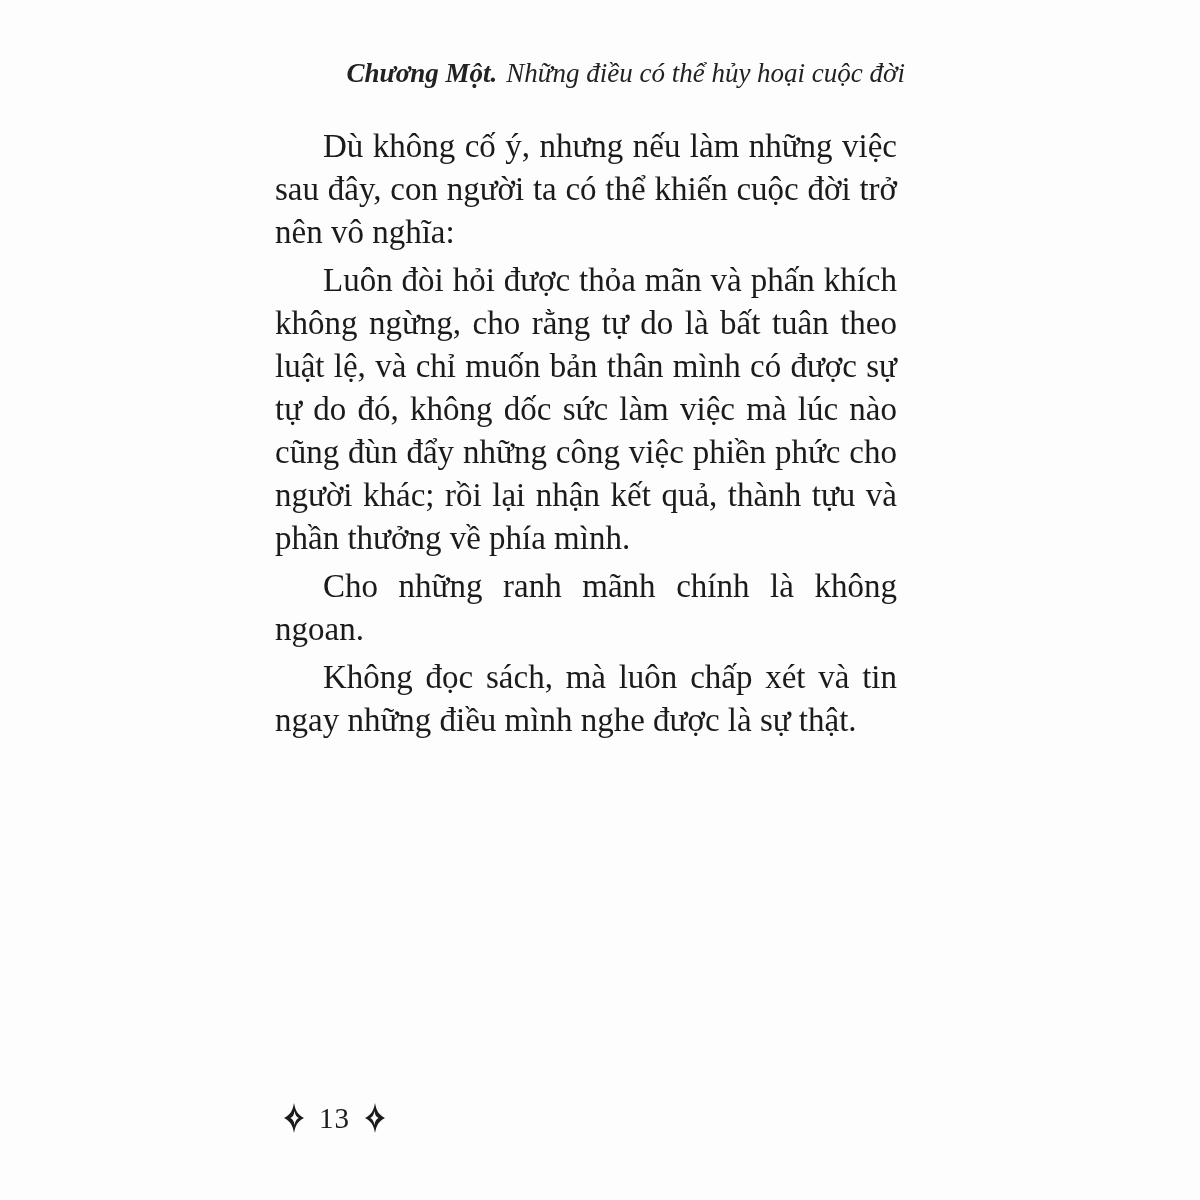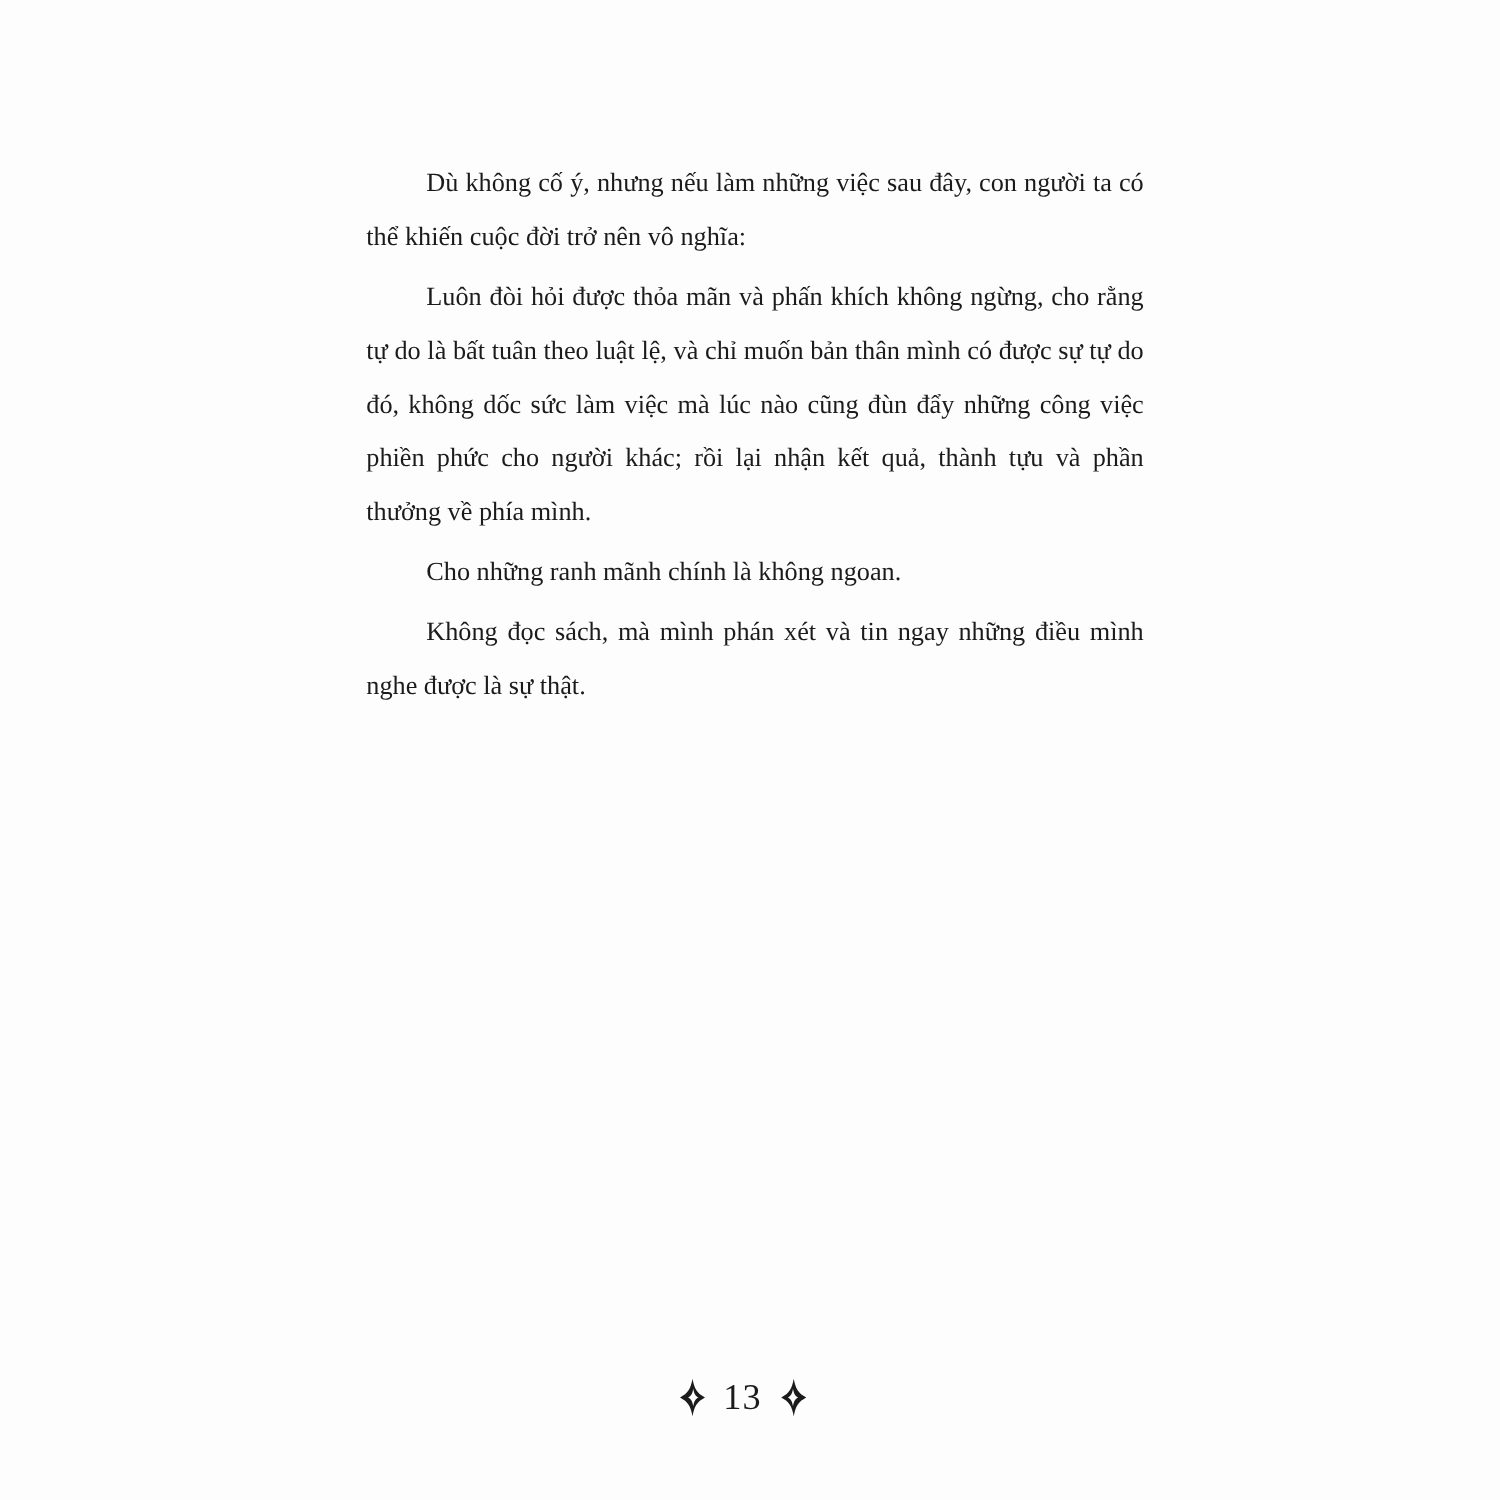--- a/index.html
+++ b/index.html
@@ -27,61 +27,63 @@
     white-space: nowrap;
     color: #222;
   }
   .chapter-label {
     font-weight: 700;
     padding-right: 9px;
   }
   .page-body {
     position: absolute;
     top: 120px;
-    left: 293px;
+    left: 275px;
     width: 622px;
-    font-size: 21px;
+    font-size: 33px;
     line-height: 43px;
   }
   .page-body p {
     text-align: justify;
     text-indent: 48px;
     margin: 5px 0 0 0;
   }
   .page-footer {
     position: absolute;
     top: 1102px;
     left: 283px;
     width: 622px;
     display: flex;
     align-items: center;
-    justify-content: center;
     gap: 14px;
   }
   .page-number {
     font-size: 29px;
     line-height: 1;
     letter-spacing: 1px;
   }
   .ornament {
     display: inline-flex;
     align-items: center;
   }
 </style>
 </head>
 <body>
 
 <div class="page">
 
+  <div class="running-header">
+    <span class="chapter-label">Chương Một.</span><span class="chapter-title">Những điều có thể hủy hoại cuộc đời</span>
+  </div>
 
   <div class="page-body">
     <p>Dù không cố ý, nhưng nếu làm những việc sau đây, con người ta có thể khiến cuộc đời trở nên vô nghĩa:</p>
     <p>Luôn đòi hỏi được thỏa mãn và phấn khích không ngừng, cho rằng tự do là bất tuân theo luật lệ, và chỉ muốn bản thân mình có được sự tự do đó, không dốc sức làm việc mà lúc nào cũng đùn đẩy những công việc phiền phức cho người khác; rồi lại nhận kết quả, thành tựu và phần thưởng về phía mình.</p>
     <p>Cho những ranh mãnh chính là không ngoan.</p>
-    <p>Không đọc sách, mà mình phán xét và tin ngay những điều mình nghe được là sự thật.</p>
+    <p>Không đọc sách, mà luôn chấp xét và tin ngay những điều mình nghe được là sự thật.</p>
   </div>
 
   <div class="page-footer">
     <span class="ornament">
       <svg width="22" height="32" viewBox="0 0 22 32" aria-hidden="true">
         <path d="M11 1 C12.5 9 14.5 12.5 21 16 C14.5 19.5 12.5 23 11 31 C9.5 23 7.5 19.5 1 16 C7.5 12.5 9.5 9 11 1 Z" fill="#1b1b1b"></path>
         <path d="M11.6 9 C12.3 13 13.4 15 15.8 16 C13.4 17 12.3 19 11.6 23 C10.9 19 9.8 17 7.4 16 C9.8 15 10.9 13 11.6 9 Z" fill="#fdfdfd"></path>
       </svg>
     </span>
     <span class="page-number">13</span>

